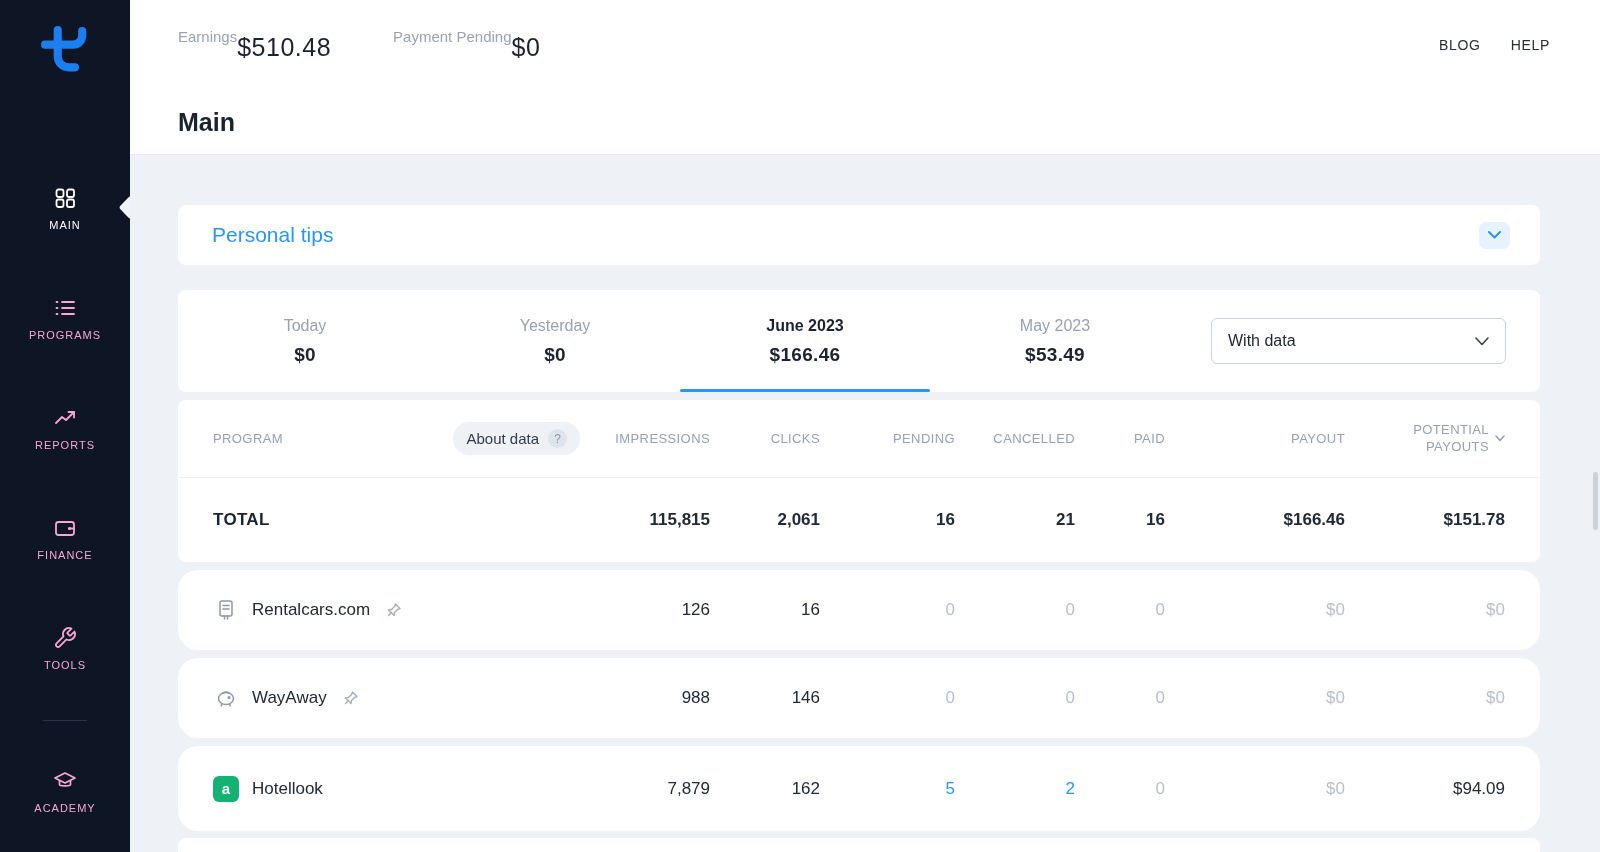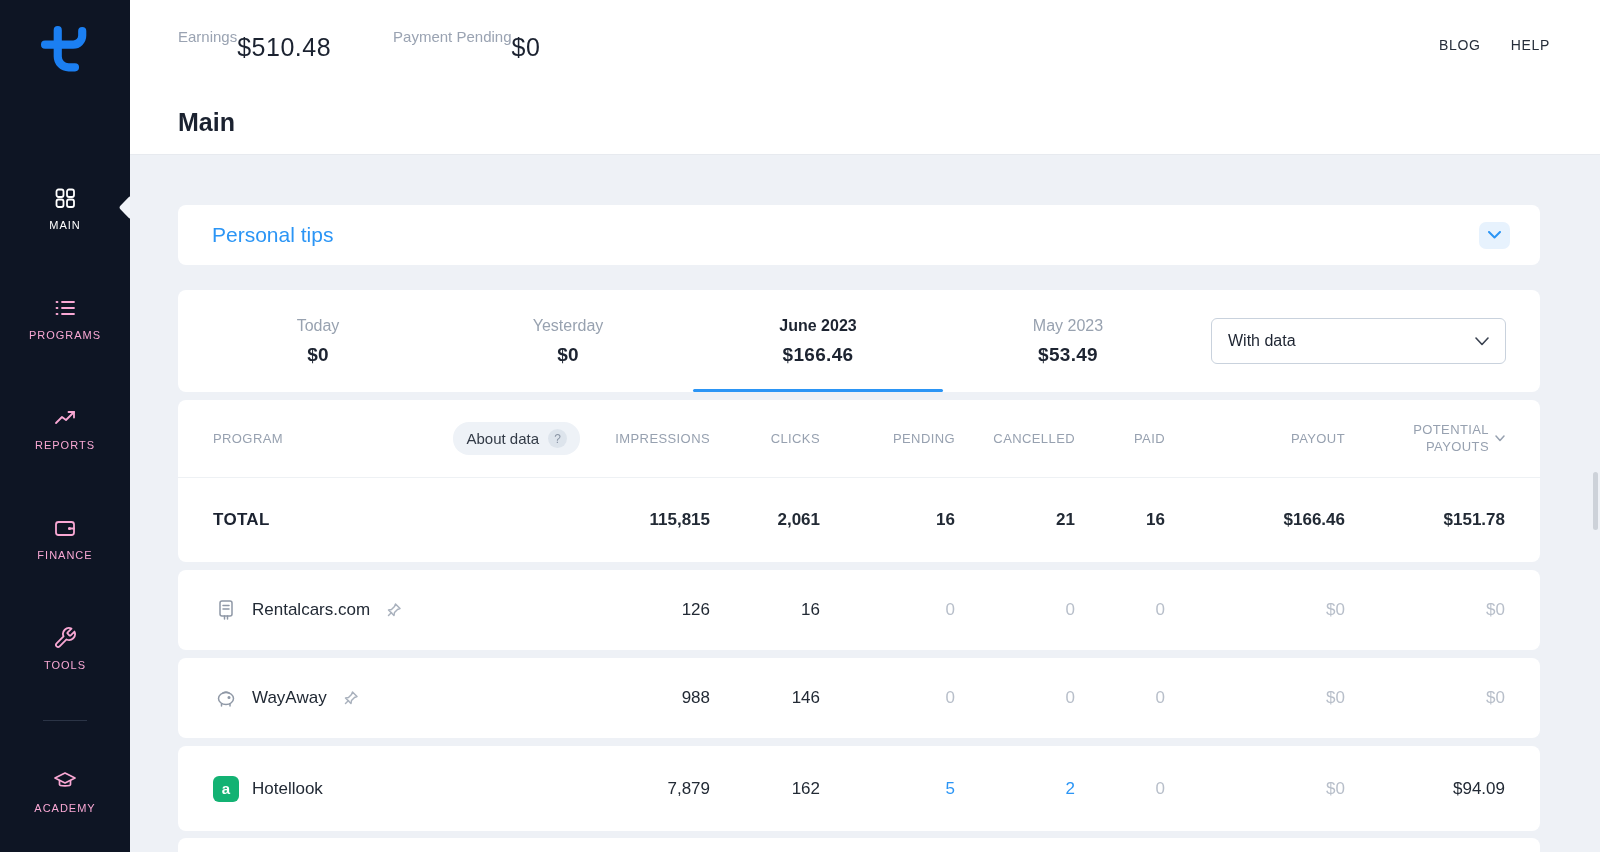--- a/index.html
+++ b/index.html
@@ -31,21 +31,21 @@
   .titlebar{position:absolute;left:130px;top:90px;width:1470px;height:65px;background:#fff;border-bottom:1px solid #e7eaef;display:flex;align-items:center;padding-left:48px}
   .page-title{font-size:25px;font-weight:600;color:#1b2230}
 
   
   .content{position:absolute;left:130px;top:156px;width:1470px;height:696px;padding:49px 60px 0 48px}
 
   .tips-card{height:60px;background:#fff;border-radius:8px;display:flex;align-items:center;padding:0 30px 0 34px;margin-bottom:25px}
   .tips-title{font-size:21px;color:#2b95f5}
   .tips-toggle{margin-left:auto;width:31px;height:27px;border-radius:7px;background:#e7f2fd;display:flex;align-items:center;justify-content:center;cursor:pointer}
 
-  .period-card{height:102px;background:#fff;border-radius:8px;position:relative;display:flex;align-items:stretch;padding-left:15px;margin-bottom:8px}
+  .period-card{height:102px;background:#fff;border-radius:8px;position:relative;display:flex;align-items:stretch;padding-left:2px;margin-bottom:8px}
   .tab{width:250px;position:relative;display:flex;flex-direction:column;align-items:center;justify-content:center;cursor:pointer}
   .tab .t-label{font-size:16px;color:#98a2b0;margin-bottom:9px}
   .tab .t-value{font-size:19px;font-weight:700;color:#1d2431;letter-spacing:.3px}
   .tab.active .t-label{color:#1d2431;font-weight:700}
   .tab.active::after{content:"";position:absolute;left:0;right:0;bottom:0;height:3px;background:#2b95f5;border-radius:2px}
   .filter{position:absolute;right:34px;top:50%;transform:translateY(-50%);width:295px;height:46px;border:1px solid #c9d2dd;border-radius:6px;display:flex;align-items:center;padding:0 16px;font-size:16px;color:#1d2431;cursor:pointer;background:#fff}
   .filter .chev{margin-left:auto;display:flex}
 
   
   .grid-row{display:grid;grid-template-columns:357px 140px 110px 135px 120px 90px 180px 195px;align-items:center;padding-left:35px}
@@ -57,21 +57,21 @@
   .head-program{display:flex;align-items:center}
   .head-badge{margin-left:auto;margin-right:-10px;display:flex;align-items:center;gap:9px;background:#eef2f7;border-radius:16px;padding:7px 13px;font-size:15px;color:#333b47;cursor:pointer}
   .qmark{width:19px;height:19px;border-radius:50%;background:#dde4ec;color:#8a95a5;font-size:12px;display:flex;align-items:center;justify-content:center}
   .head-potential{display:flex;justify-content:flex-end;align-items:center;gap:6px;padding-right:35px;cursor:pointer}
   .head-potential .txt{width:88px;text-align:right;line-height:1.3}
   .pad-r{padding-right:35px}
   .total-row{height:84px}
   .total-label{font-size:17px;font-weight:700;color:#1b2230;letter-spacing:.3px}
   .bold-val{font-weight:600}
 
-  .row-card{height:80px;background:#fff;border-radius:8px;margin-bottom:8px}
+  .row-card{height:80px;background:#fff;border-radius:20px;margin-bottom:8px}
   .row-card.tall{height:85px;margin-bottom:7px}
   .row-card .grid-row{height:100%}
   .program-cell{display:flex;align-items:center;gap:13px;font-size:17px;color:#222a35}
   .p-icon{width:26px;height:26px;display:flex;align-items:center;justify-content:center;color:#8f98a6}
   .hl-badge{width:26px;height:26px;border-radius:6px;background:#13b273;color:#fff;font-weight:700;font-size:15px;display:flex;align-items:center;justify-content:center}
   .pin{color:#a9b1bd;margin-left:3px;display:flex;cursor:pointer}
   .muted{color:#b8bfca}
   .blue{color:#2b95f5}
   .sliver{height:14px;background:#fff;border-radius:8px 8px 0 0}
 

